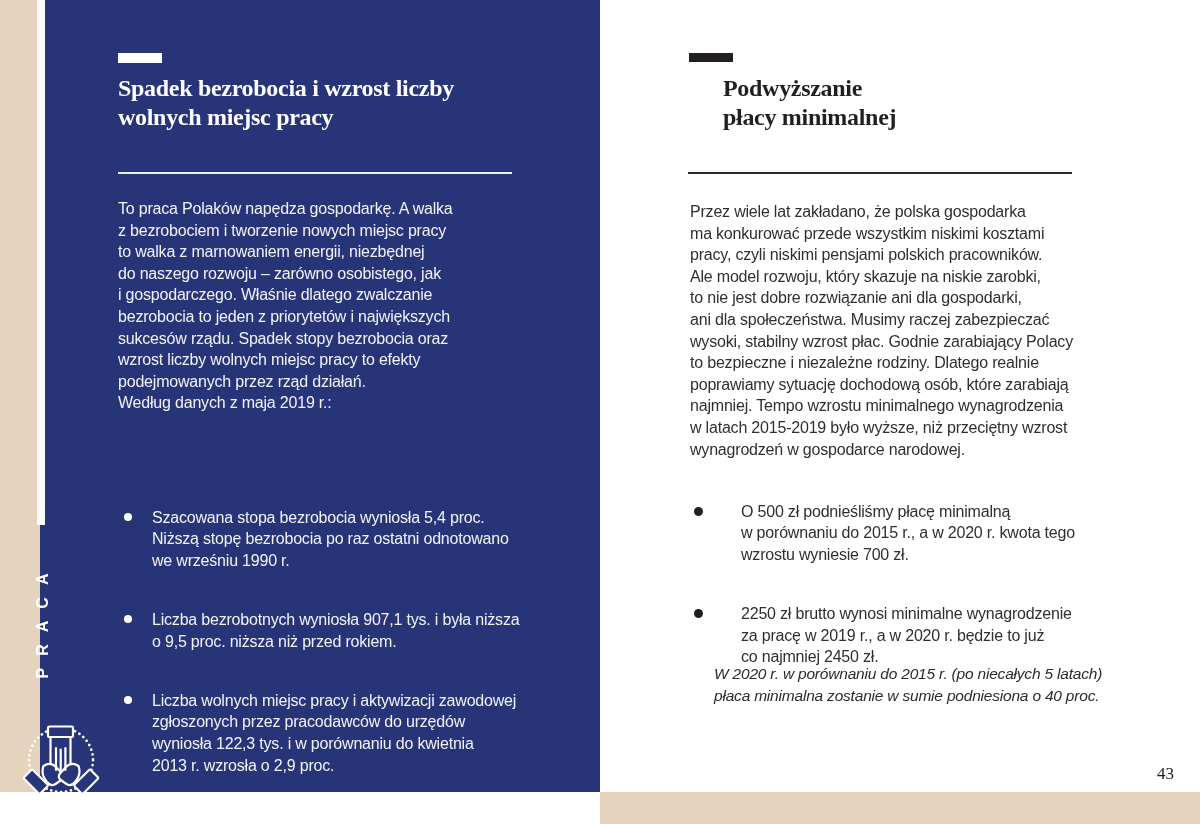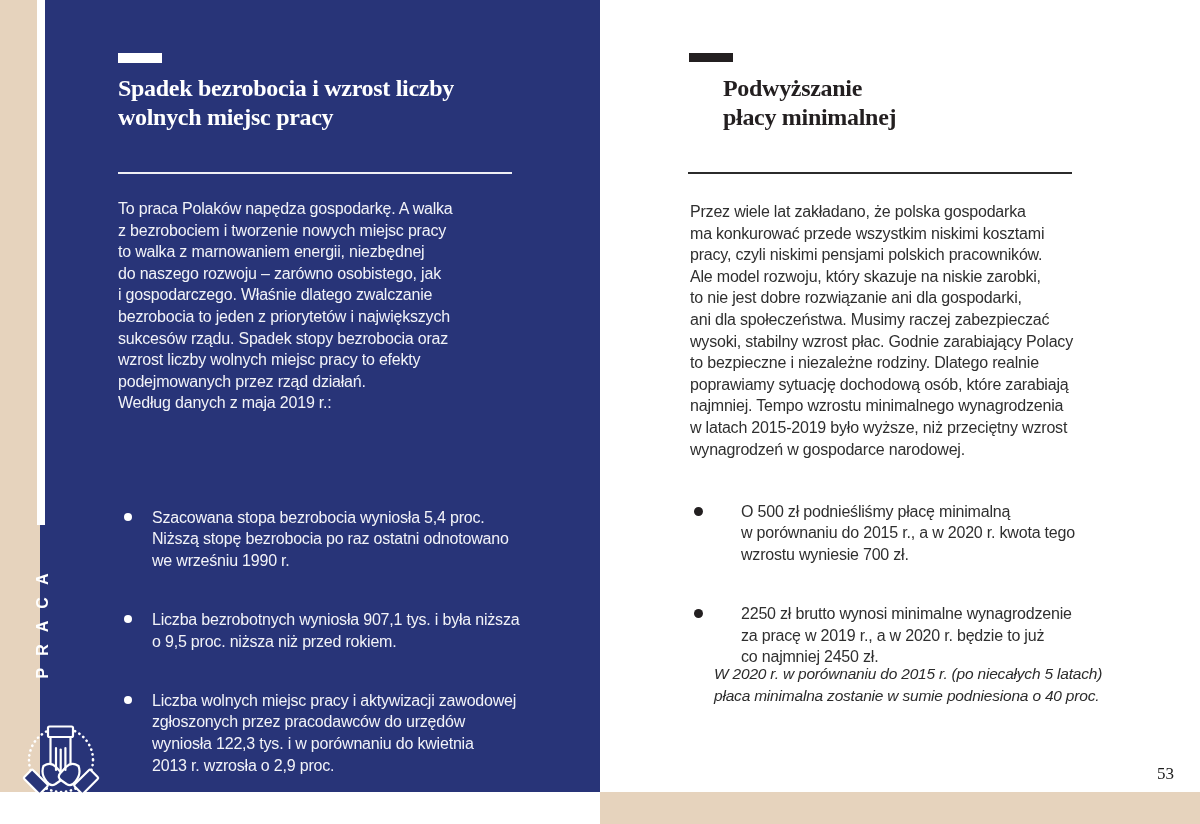--- a/index.html
+++ b/index.html
@@ -170,17 +170,17 @@
       <span class="dot"></span>
       <span class="li-text">2250 zł brutto wynosi minimalne wynagrodzenie
 za pracę w 2019 r., a w 2020 r. będzie to już
 co najmniej 2450 zł.</span>
     </li>
   </ul>
 
   <div class="footnote">W 2020 r. w porównaniu do 2015 r. (po niecałych 5 latach)
 płaca minimalna zostanie w sumie podniesiona o 40 proc.</div>
 
-  <div class="page-number">53</div>
+  <div class="page-number">43</div>
 
   <div class="bottom-strip"></div>
 
 </div>
 
 </body></html>

